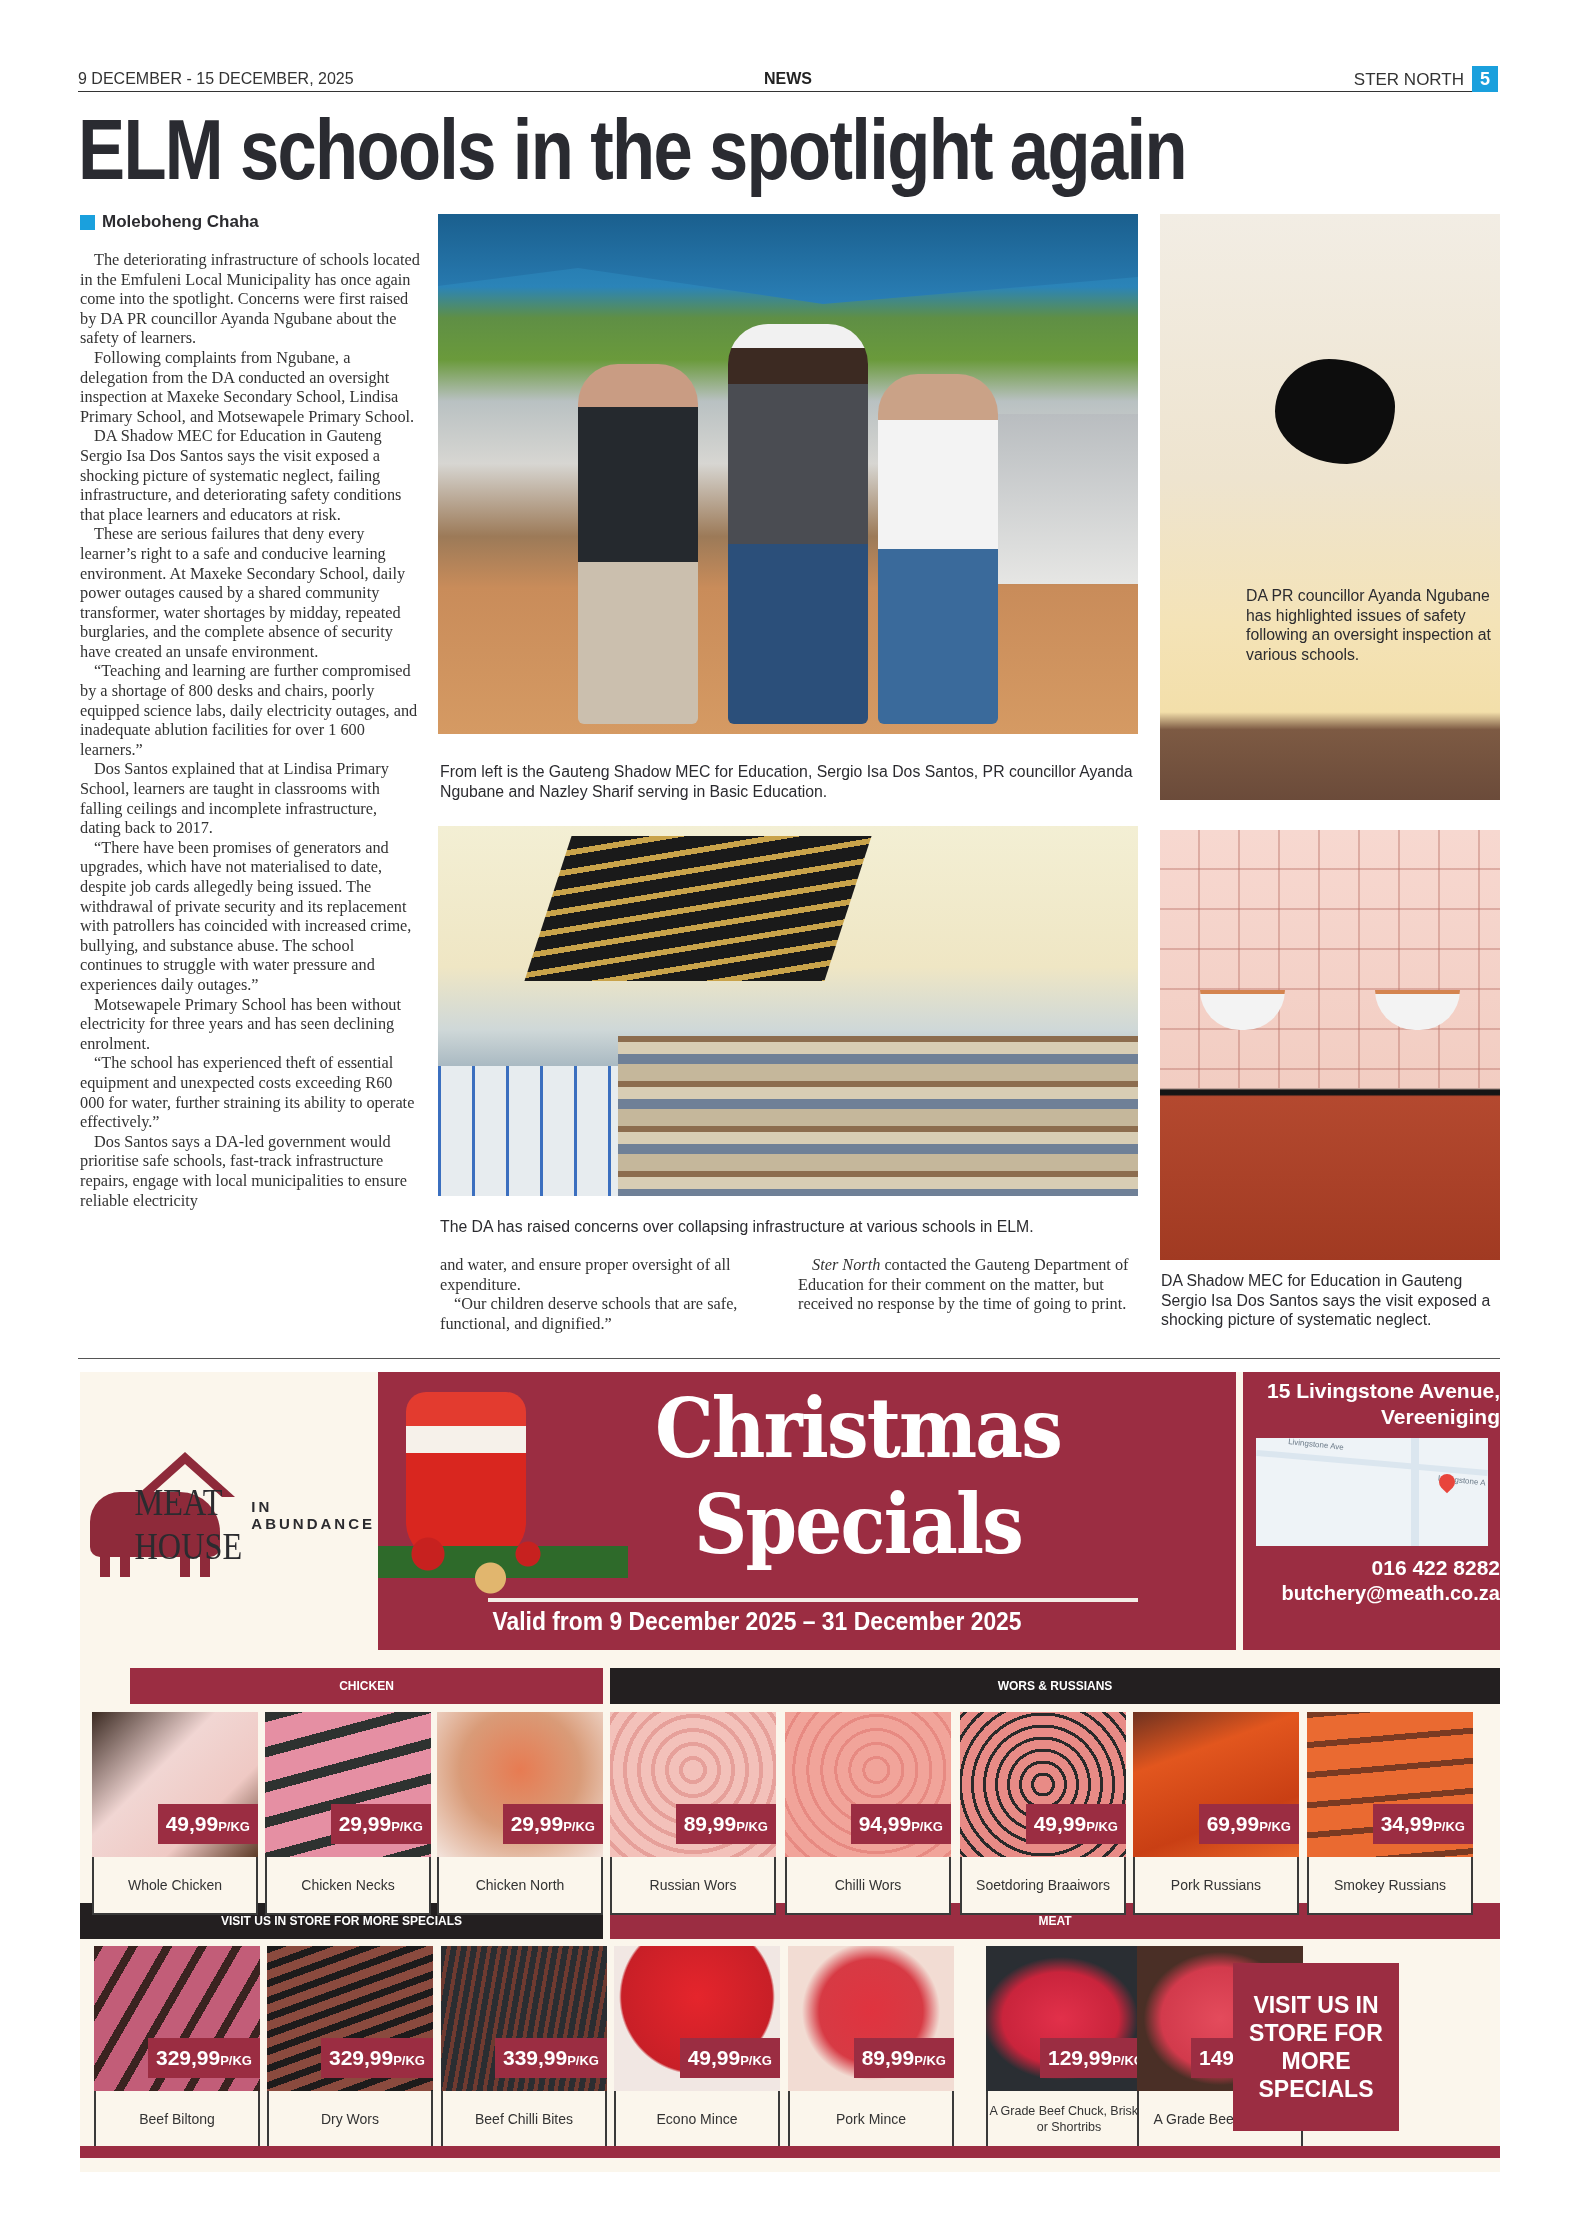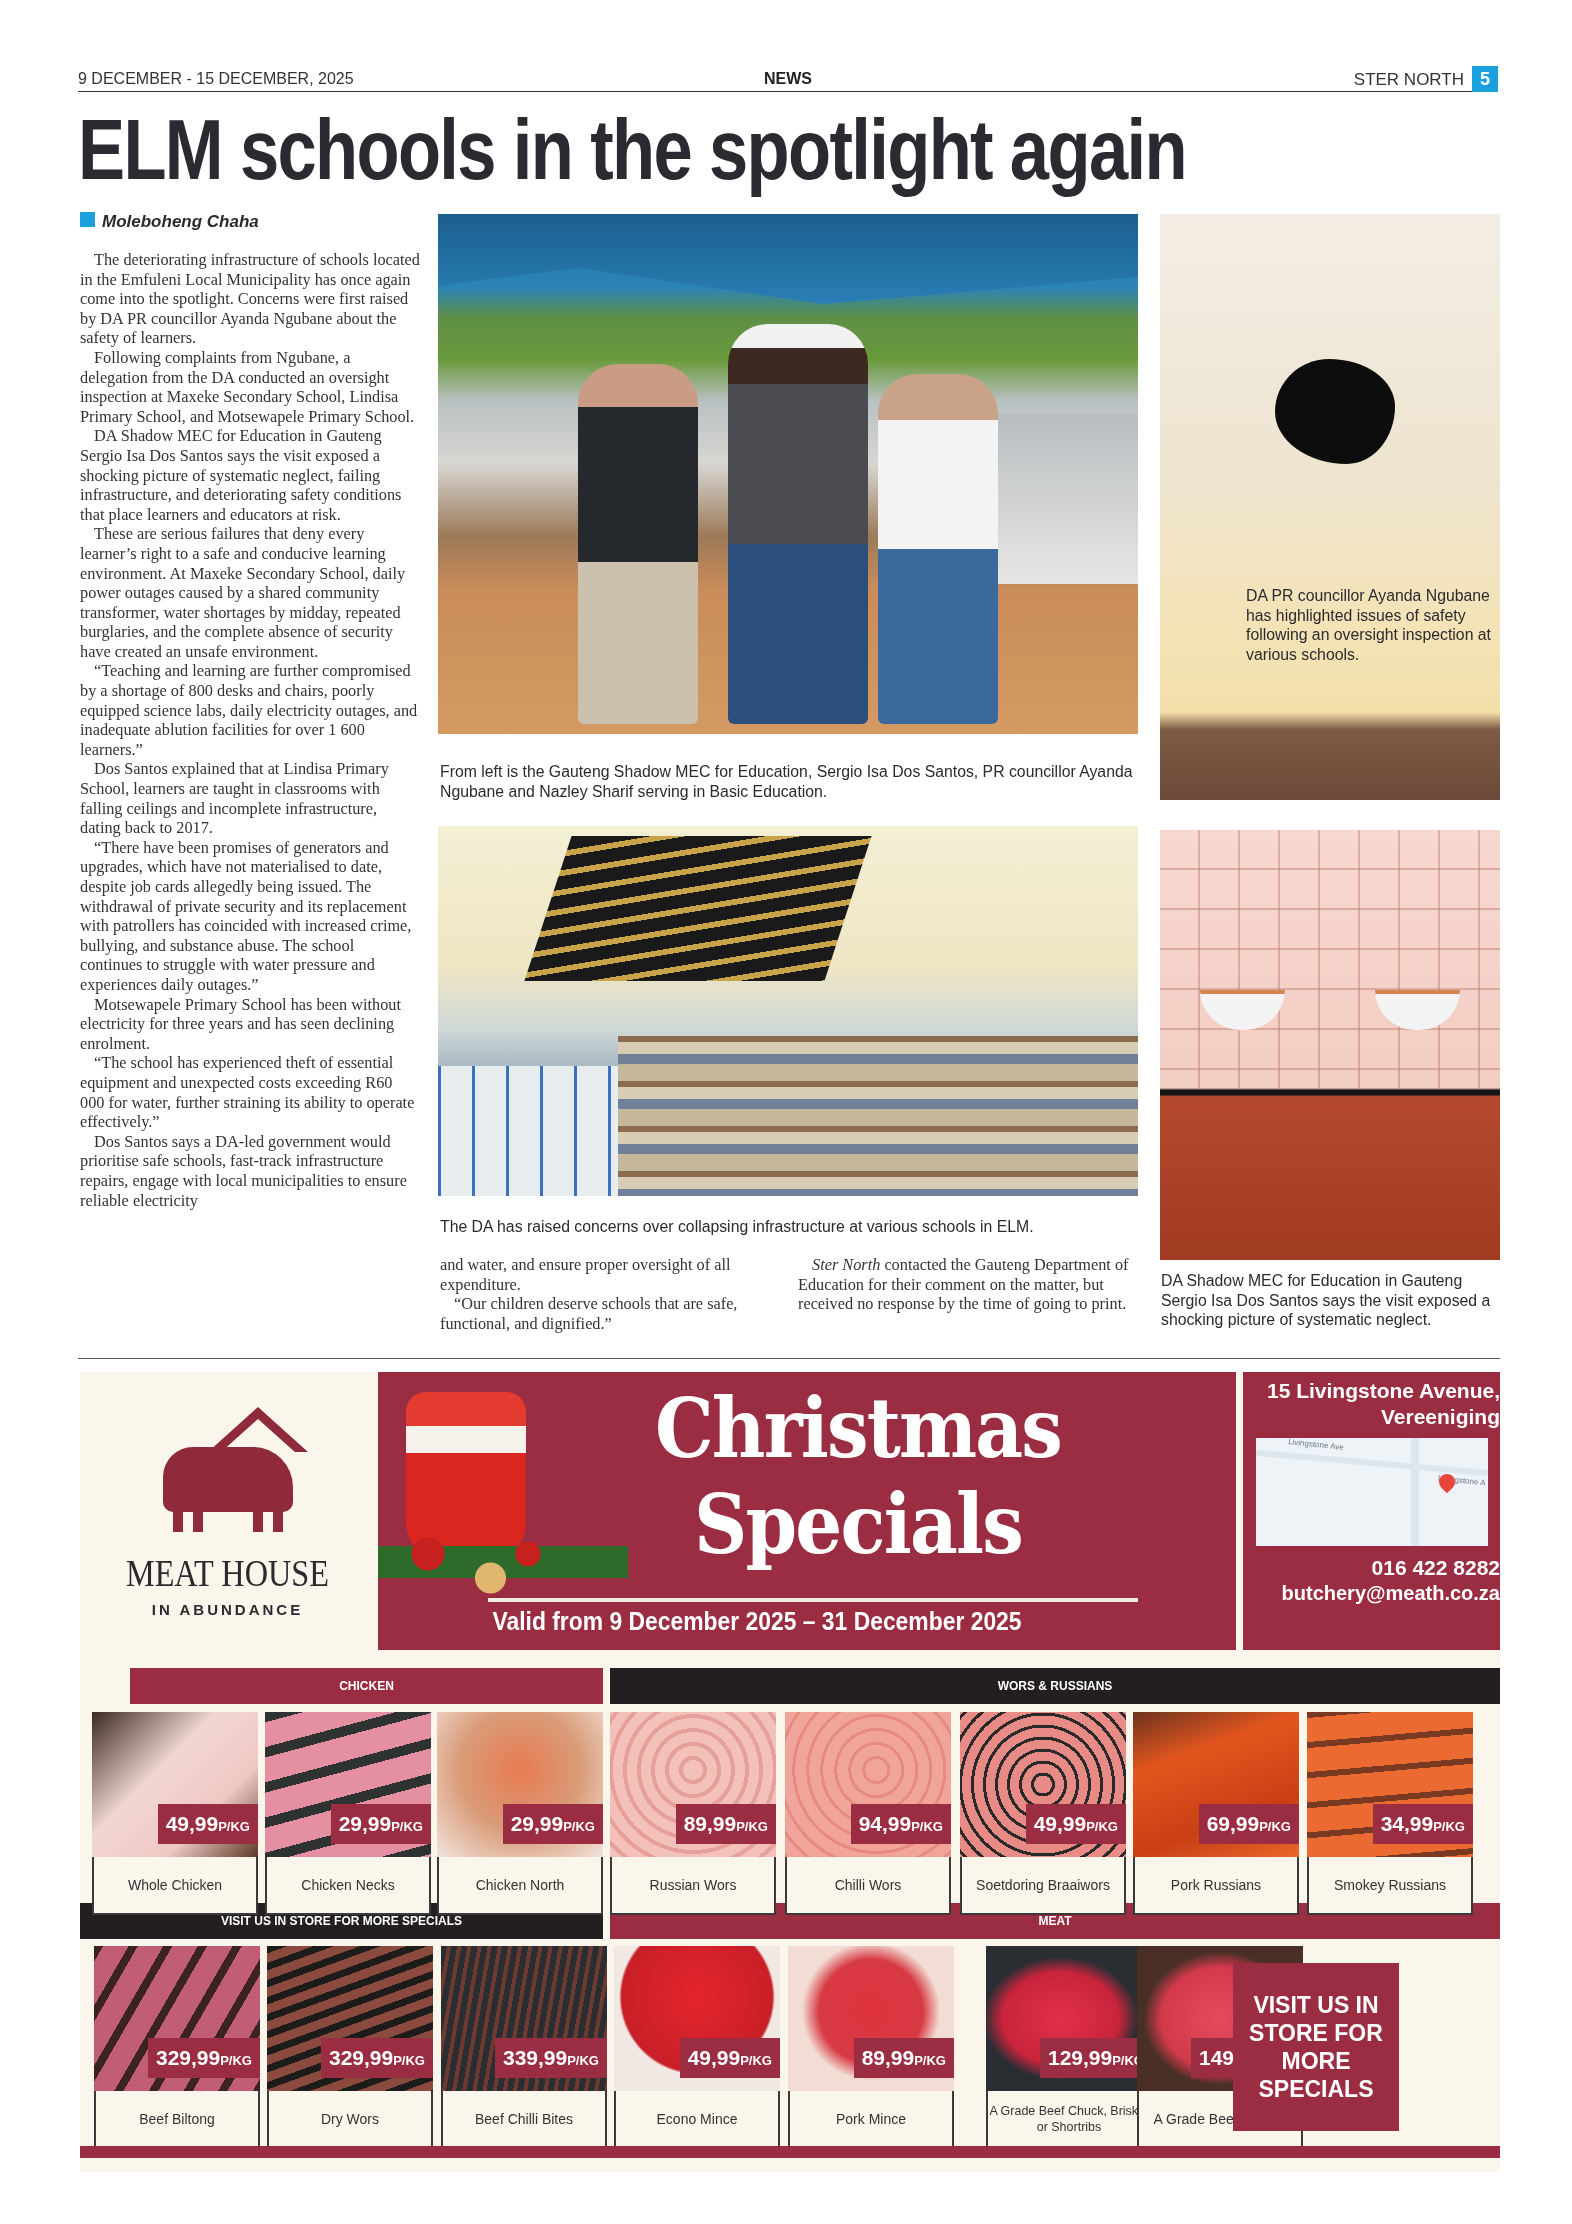--- a/index.html
+++ b/index.html
@@ -6,21 +6,21 @@
   body { width: 1572px; height: 2224px; background: #ffffff; position: relative; overflow: hidden; font-family: "Liberation Sans", sans-serif; color: #2b2b2f; }
 
   .masthead { position: absolute; left: 78px; top: 68px; width: 1420px; height: 24px; border-bottom: 1.5px solid #333; }
   .masthead .date { position: absolute; left: 0; top: 2px; font-size: 16px; color: #333; }
   .masthead .section { position: absolute; left: 0; right: 0; top: 2px; text-align: center; font-size: 16px; font-weight: bold; color: #222; }
   .masthead .paper { position: absolute; right: 34px; top: 2px; font-size: 17px; color: #333; }
   .masthead .pagenum { position: absolute; right: 0; top: -2px; width: 26px; height: 26px; background: #1aa0dd; color: #fff; font-weight: bold; font-size: 18px; text-align: center; line-height: 26px; }
 
   .headline { position: absolute; left: 78px; top: 100px; font-size: 86px; font-weight: bold; letter-spacing: -2px; color: #2a2b31; transform: scaleX(0.82); transform-origin: left top; white-space: nowrap; }
 
-  .byline { position: absolute; left: 80px; top: 212px; font-size: 17px; font-weight: bold; color: #2b2b2f; display: flex; align-items: flex-start; font-style: italic; }
+  .byline { position: absolute; left: 80px; top: 212px; font-size: 17px; font-weight: bold; color: #2b2b2f; display: flex; align-items: center; }
   .byline .sq { width: 15px; height: 15px; background: #1aa0dd; margin-right: 7px; }
 
   .body-col { position: absolute; font-family: "Liberation Serif", serif; font-size: 16.3px; line-height: 19.6px; color: #333; text-align: left; }
   .body-col p { text-indent: 14px; }
   .col1 { left: 80px; top: 250px; width: 340px; }
   .col2 { left: 440px; top: 1255px; width: 345px; }
   .col3 { left: 798px; top: 1255px; width: 338px; }
 
   .photo { position: absolute; overflow: hidden; }
   .photo-people { left: 438px; top: 214px; width: 700px; height: 520px;
@@ -51,21 +51,21 @@
 
   .caption { position: absolute; font-size: 15.8px; line-height: 19.5px; color: #2b2b2f; }
   .cap-people { left: 440px; top: 762px; width: 700px; }
   .cap-books { left: 440px; top: 1217px; width: 700px; }
   .cap-basins { left: 1161px; top: 1271px; width: 340px; }
 
   .divider { position: absolute; left: 78px; top: 1358px; width: 1422px; height: 1px; background: #555; }
 
   
   .ad { position: absolute; left: 80px; top: 1372px; width: 1420px; height: 800px; background: #fbf6ec; }
-  .ad-logo { position: absolute; left: 0; top: 0; width: 295px; height: 280px; display: flex; flex-direction: column; align-items: center; justify-content: center; }
+  .ad-logo { position: absolute; left: 0; top: 0; width: 295px; height: 280px; display: flex; flex-direction: row; align-items: center; justify-content: center; }
   .ad-logo .mark { width: 150px; height: 120px; position: relative; }
   .ad-logo .roof { position: absolute; left: 55px; top: 0; width: 0; height: 0; border-left: 50px solid transparent; border-right: 50px solid transparent; border-bottom: 45px solid #8e2a3a; }
   .ad-logo .roof::after { content: ""; position: absolute; left: -38px; top: 12px; border-left: 38px solid transparent; border-right: 38px solid transparent; border-bottom: 34px solid #fbf6ec; }
   .ad-logo .bull { position: absolute; left: 10px; top: 40px; width: 130px; height: 65px; background: #8e2a3a; border-radius: 30px 40px 10px 10px; }
   .ad-logo .bull::before { content: ""; position: absolute; left: 10px; top: 55px; width: 10px; height: 30px; background: #8e2a3a; box-shadow: 20px 0 #8e2a3a, 80px 0 #8e2a3a, 100px 0 #8e2a3a; }
   .ad-logo .name { font-family: "Liberation Serif", serif; font-size: 38px; color: #2b2b2f; margin-top: 24px; transform: scaleX(0.85); }
   .ad-logo .tag { font-size: 15px; letter-spacing: 3px; color: #2b2b2f; font-weight: bold; margin-top: 6px; }
 
   .ad-banner { position: absolute; left: 298px; top: 0; width: 858px; height: 278px; background: #9b2d42; overflow: hidden; padding-left: 10px; }
   .ad-banner .sack { position: absolute; left: 28px; top: 20px; width: 120px; height: 170px; background: linear-gradient(180deg, #e33b2f 0 20%, #f6f1ea 20% 36%, #d9261f 36% 100%); border-radius: 20px 20px 40px 40px; }

